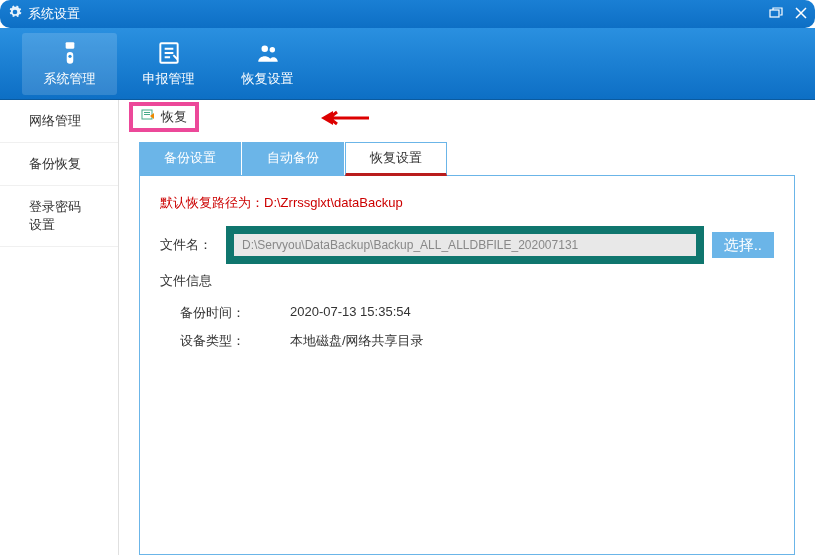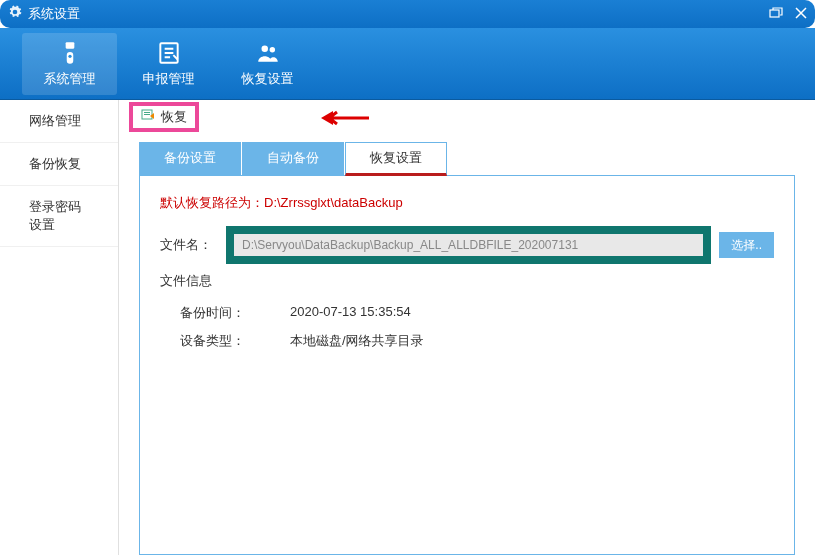--- a/index.html
+++ b/index.html
@@ -28,21 +28,21 @@
     .tabs-row { display: flex; margin: 8px 0 0 20px; }
     .tab { padding: 6px 24px; font-size: 13px; cursor: pointer; border: 1px solid #6bb5e8; margin-right: 1px; }
     .tab.inactive { background: #6bb5e8; color: #fff; border-bottom: 1px solid #6bb5e8; }
     .tab.active { background: #fff; color: #333; border-bottom: 3px solid #b91c1c; position: relative; z-index: 2; }
     
     .panel { border: 1px solid #6bb5e8; margin: -1px 20px 20px 20px; padding: 18px 20px; height: 380px; }
     .hint { color: #c00; font-size: 13px; margin-bottom: 14px; }
     .file-row { display: flex; align-items: center; gap: 8px; margin-bottom: 8px; }
     .file-label { font-size: 13px; color: #333; width: 58px; }
     .file-input { flex: 1; height: 38px; border: 8px solid #0f766e; background: #e8e8e8; padding: 0 8px; font-size: 12px; color: #888; }
-    .select-btn { height: 26px; padding: 0 12px; background: #6bb5e8; color: #fff; border: none; font-size: 12px; cursor: pointer; }
+    .select-btn { height: 26px; padding: 0 12px; background: #6bb5e8; color: #fff; border: none; font-size: 15px; cursor: pointer; }
     .info-title { font-size: 13px; color: #333; margin-bottom: 14px; }
     .info-row { display: flex; font-size: 13px; color: #333; margin-bottom: 10px; padding-left: 20px; }
     .info-key { width: 110px; }
   </style>
 </head>
 <body>
 
 <div class="titlebar">
   <span class="gear">
     <svg width="14" height="14" viewBox="0 0 24 24" fill="#fff">

